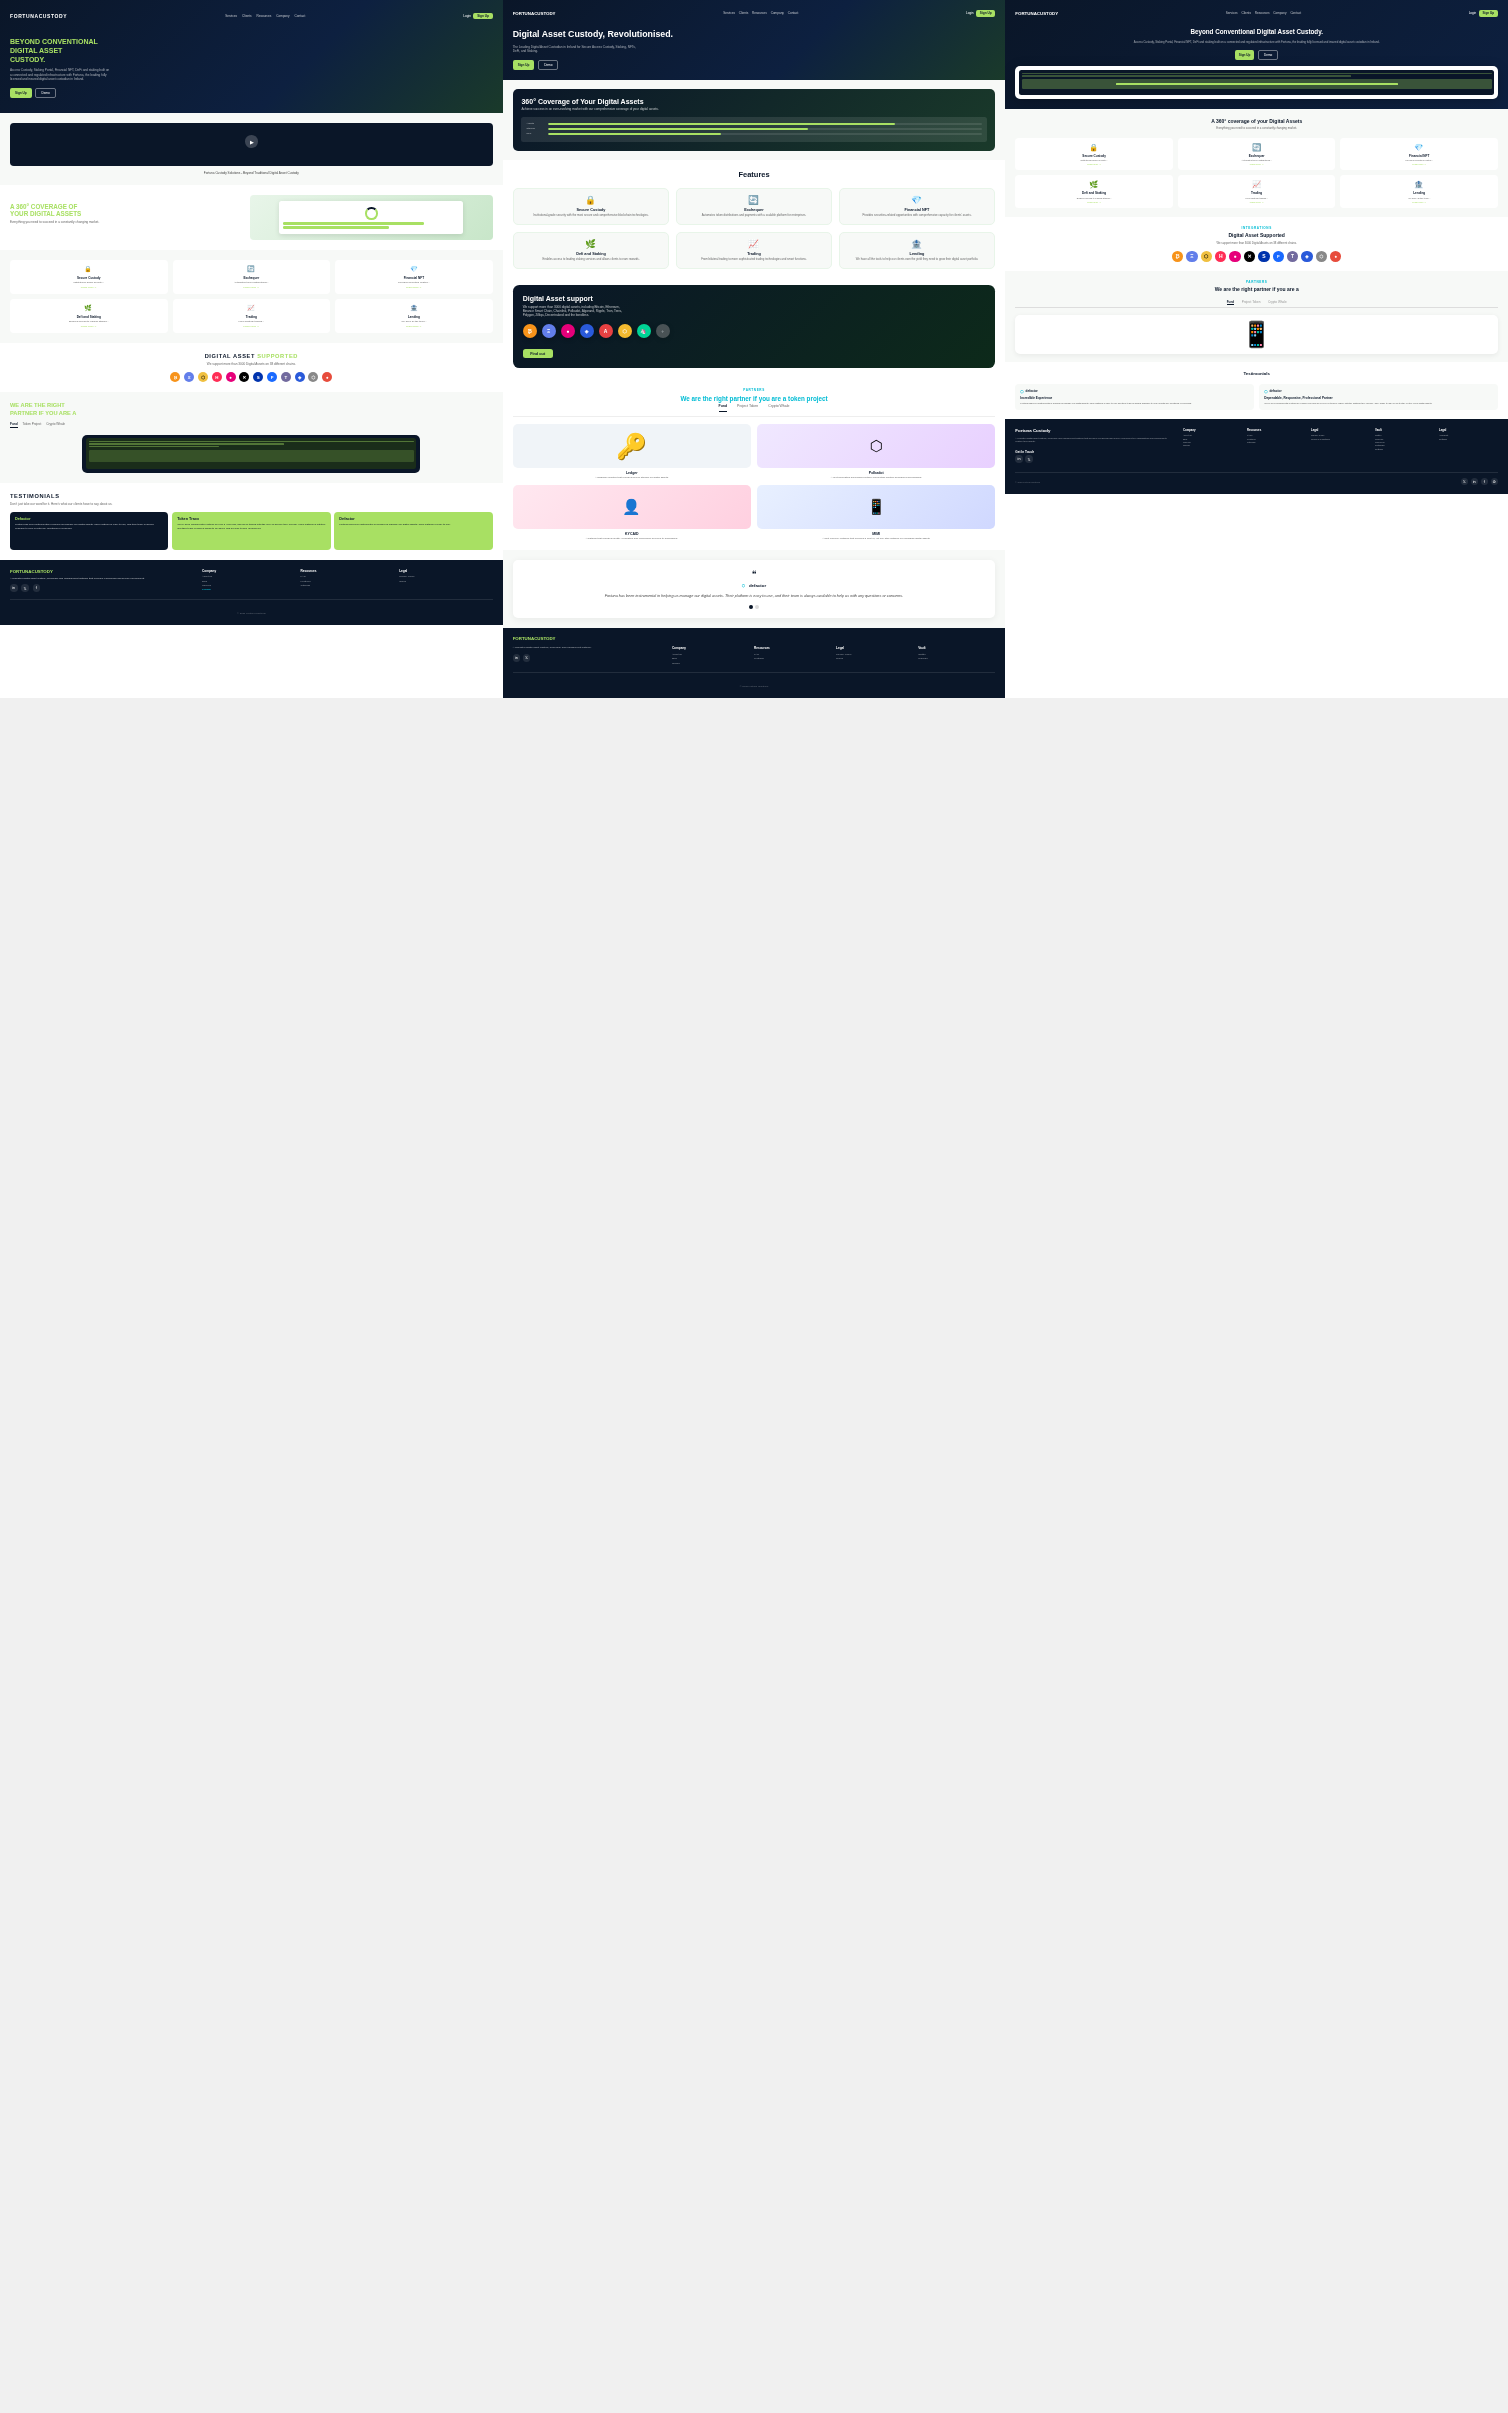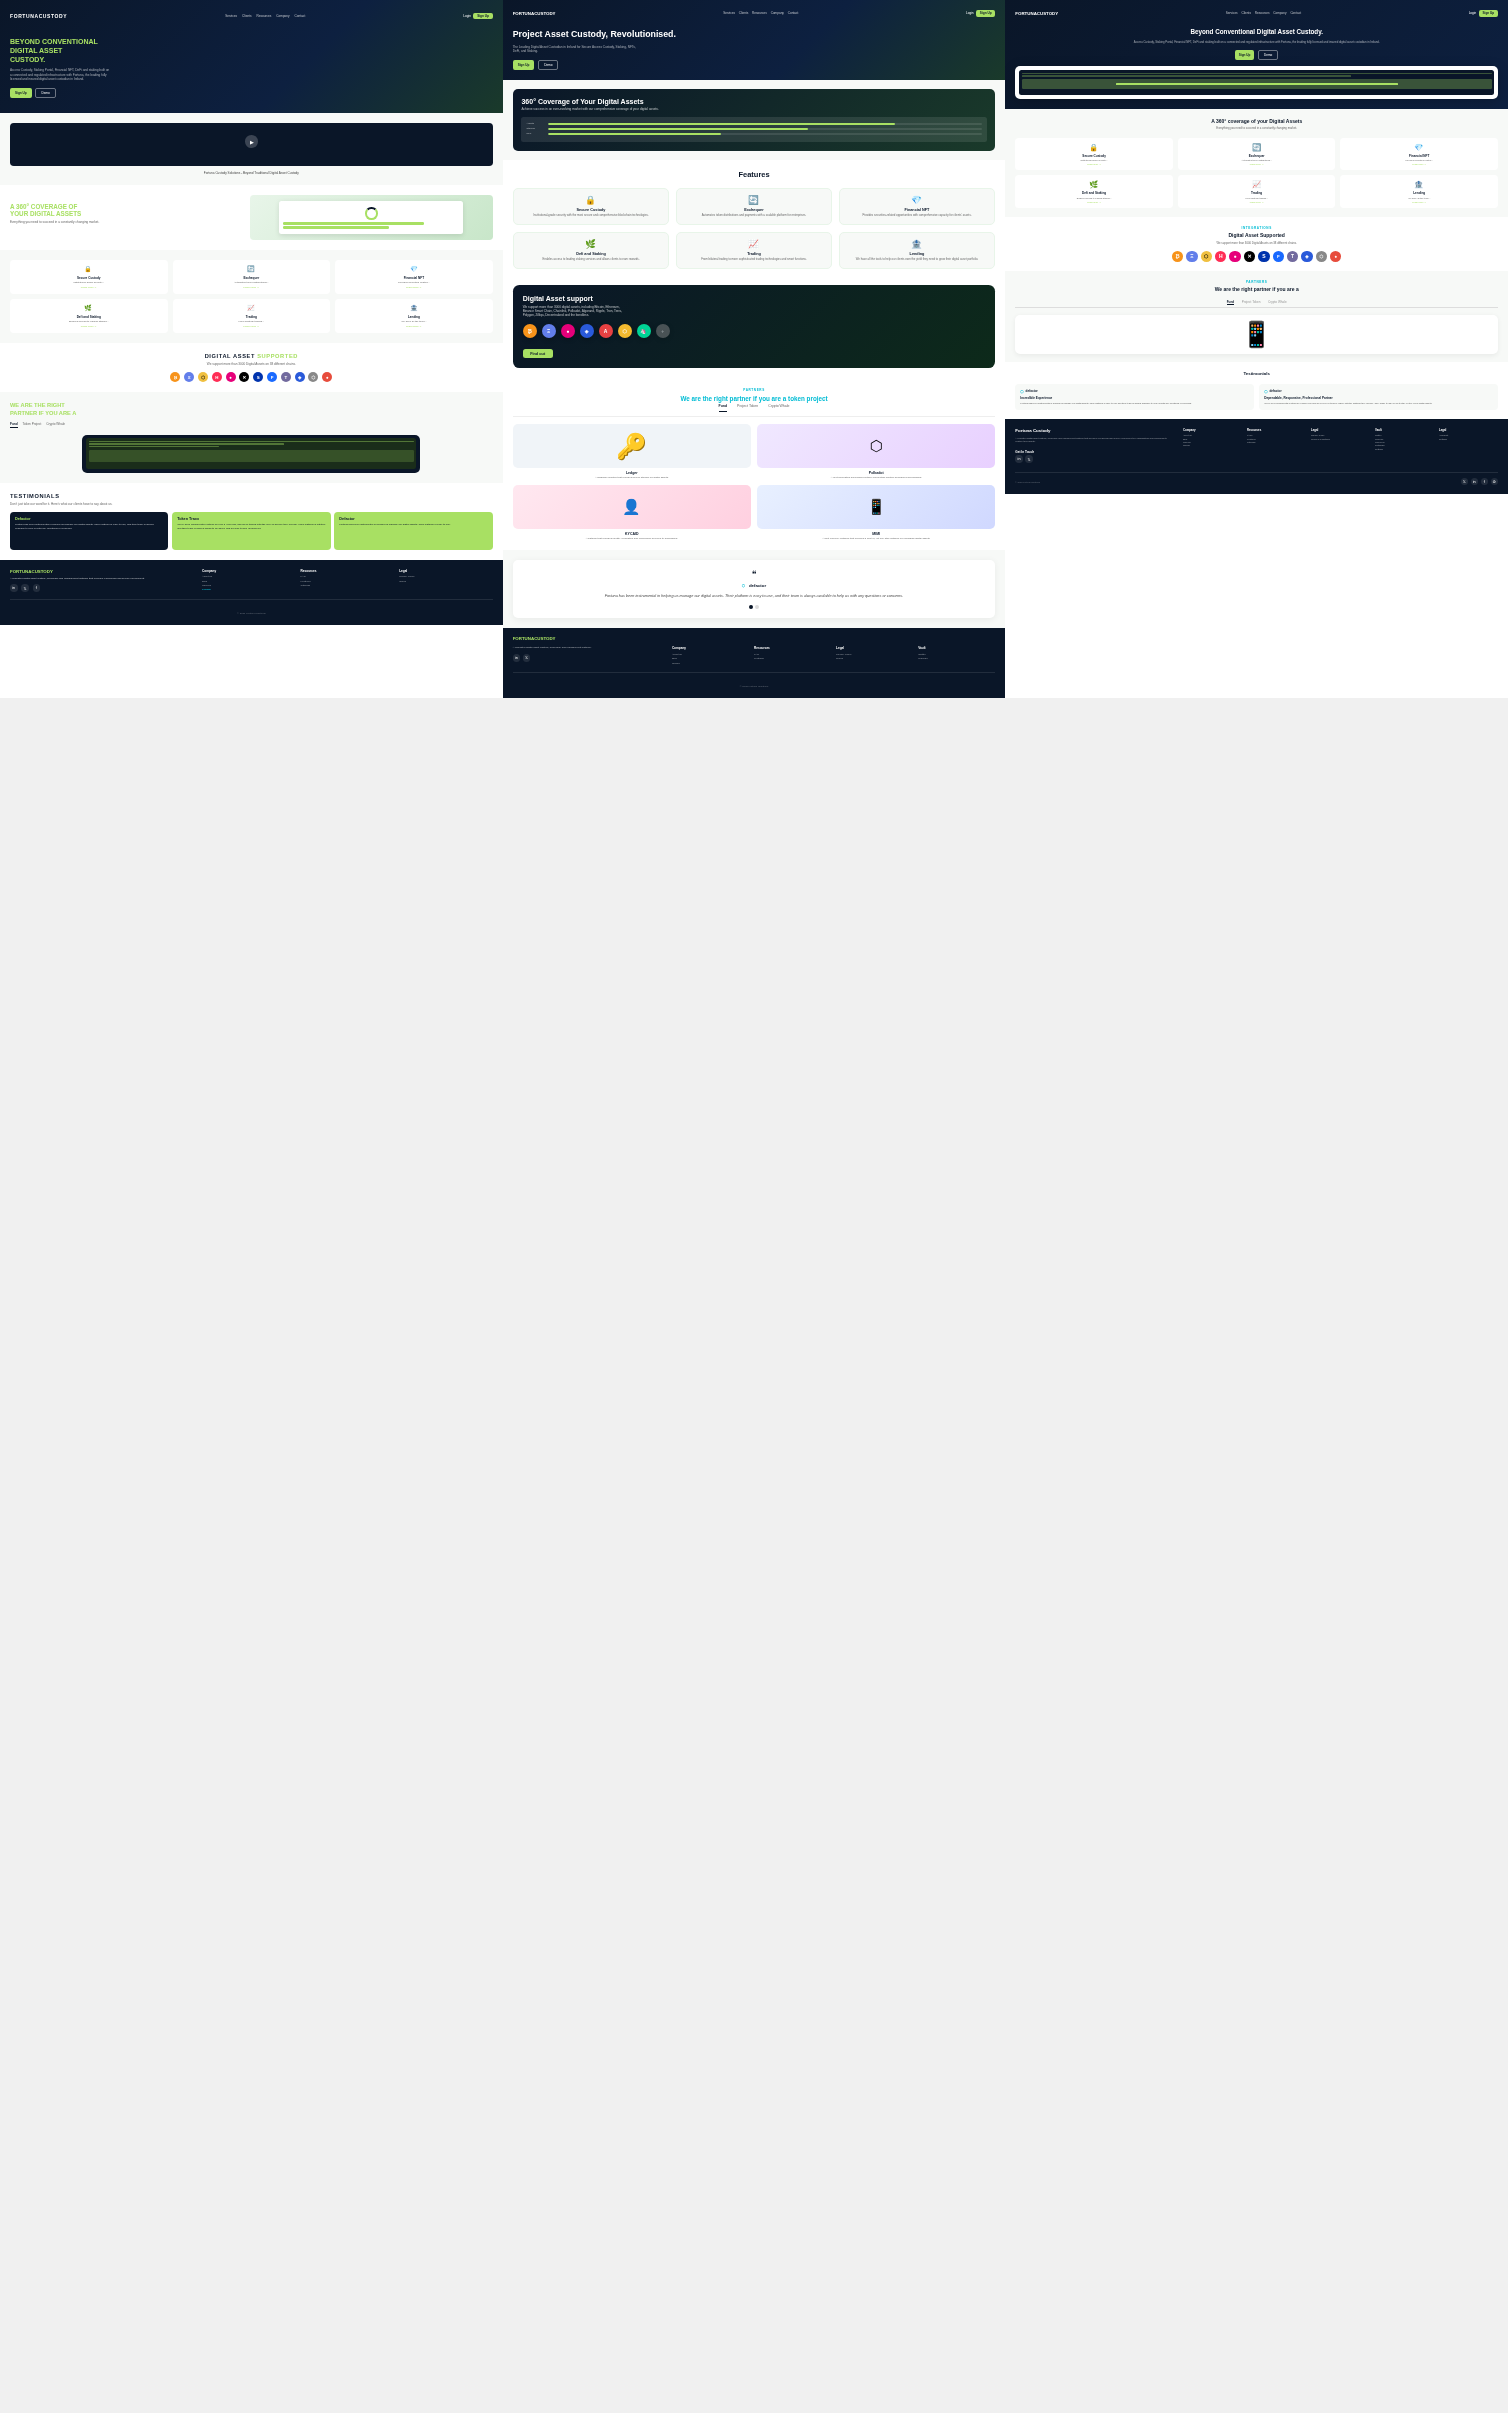--- a/index.html
+++ b/index.html
@@ -542,21 +542,21 @@
         <span>Clients</span>
         <span>Resources</span>
         <span>Company</span>
         <span>Contact</span>
       </div>
       <div style="display:flex;gap:2.5px;">
         <button class="btn-login">Login</button>
         <button class="btn-signup">Sign Up</button>
       </div>
     </div>
-    <h1 class="col2-hero-title">Project Asset Custody, Revolutionised.</h1>
+    <h1 class="col2-hero-title">Digital Asset Custody, Revolutionised.</h1>
     <p class="col2-hero-sub">The Leading Digital Asset Custodian in Ireland for Secure Access Custody, Staking, NFTs, DeFi, and Staking.</p>
     <div class="col2-hero-btns">
       <button class="btn-primary">Sign Up</button>
       <button class="btn-secondary">Demo</button>
     </div>
   </div>
 
   <div class="col2-coverage">
     <div class="coverage-card">
       <div class="coverage-card-title">360° Coverage of Your Digital Assets</div>

